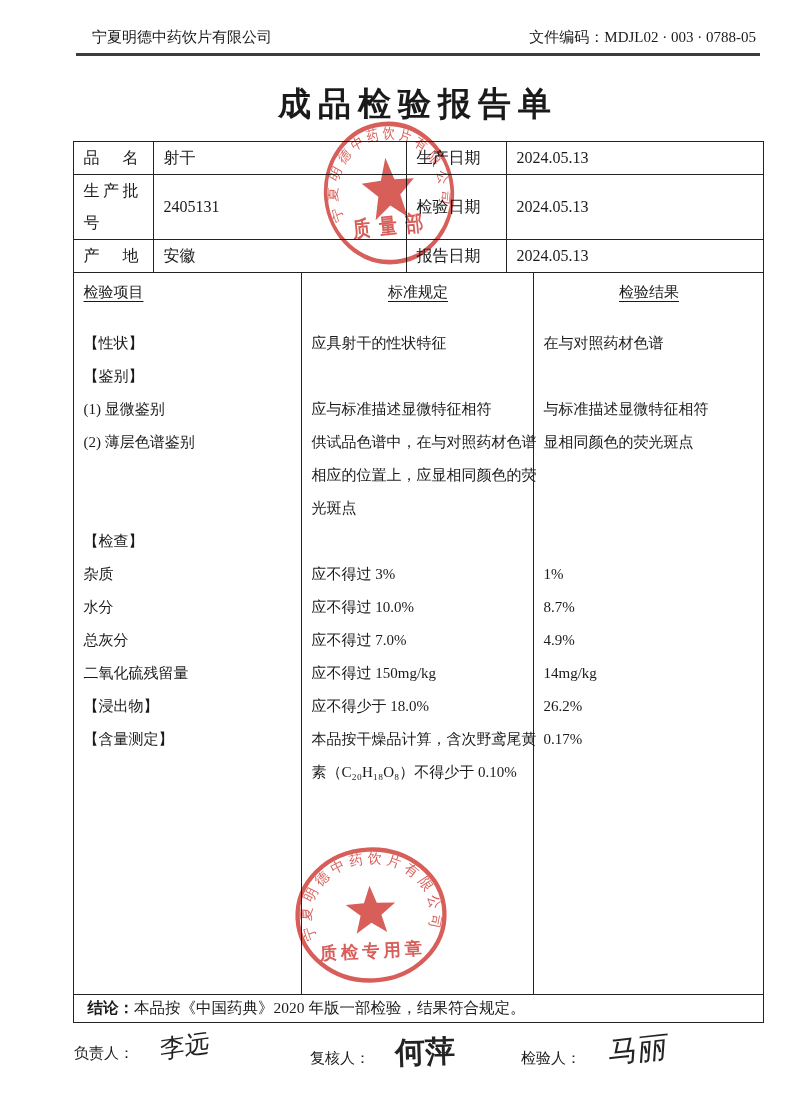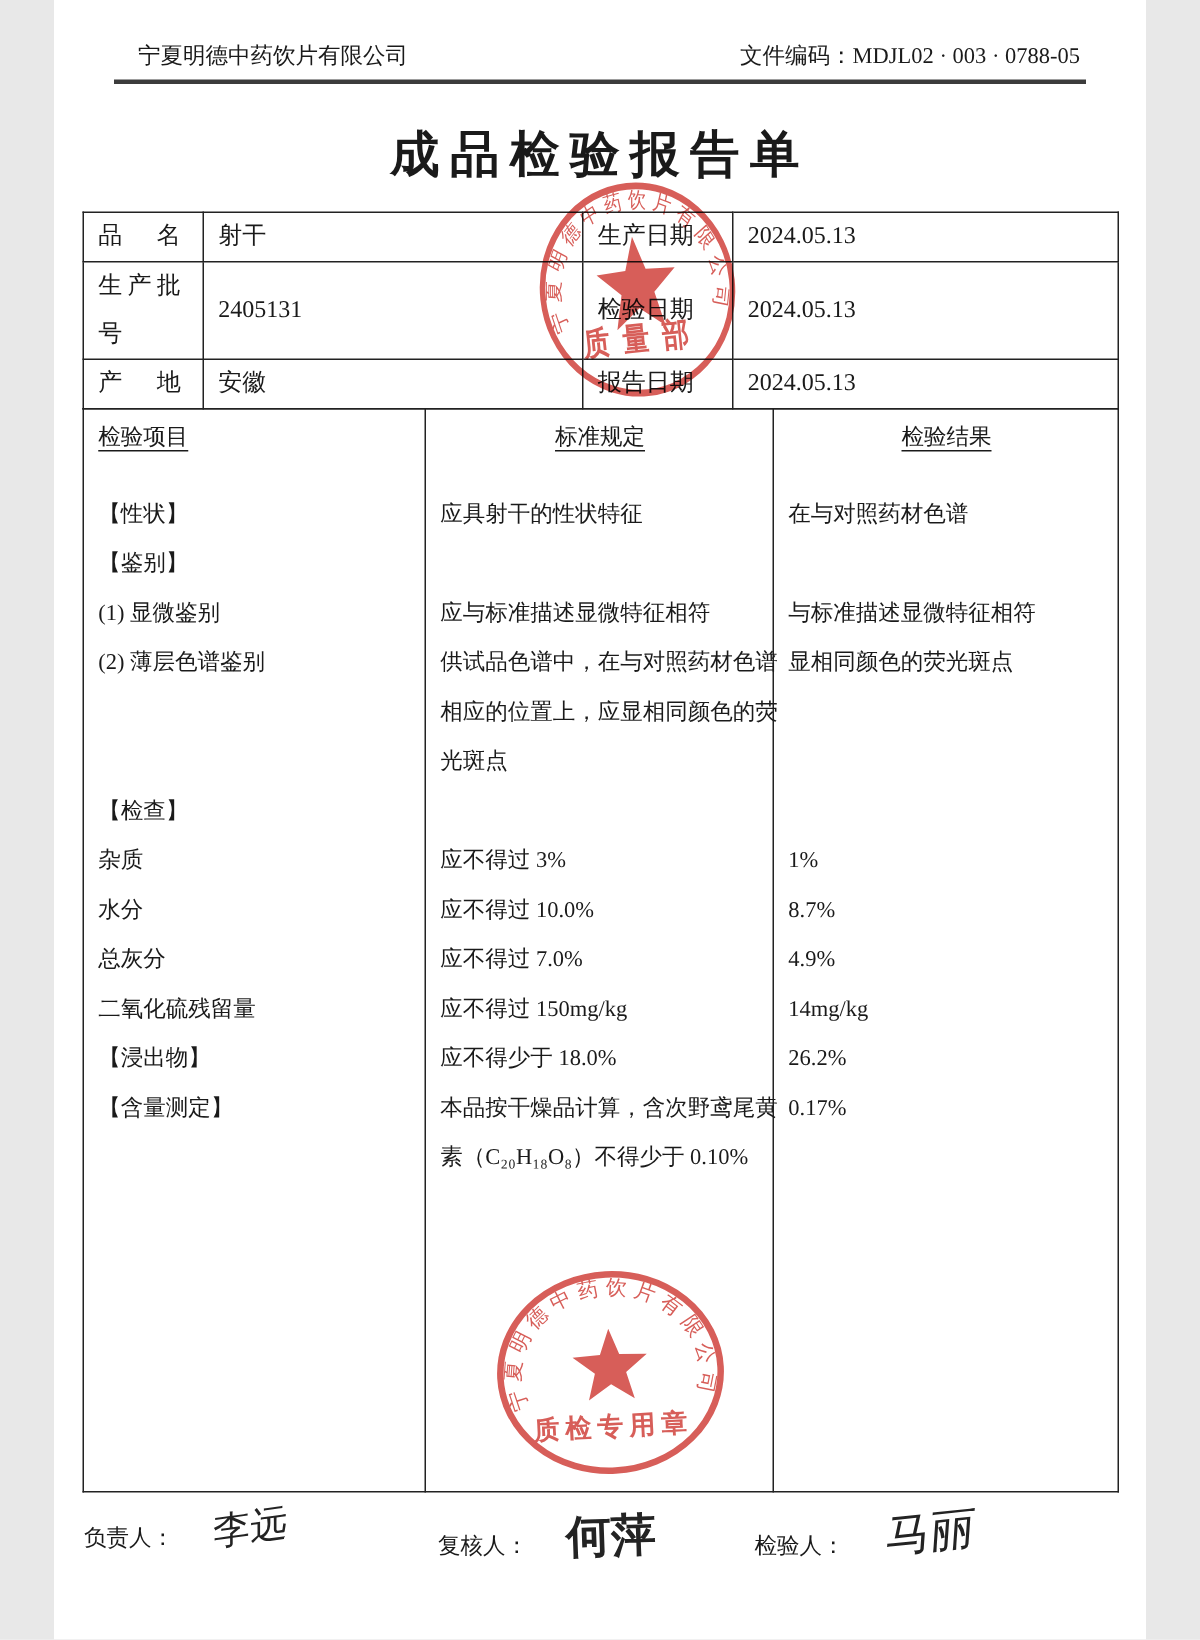--- a/index.html
+++ b/index.html
@@ -1,20 +1,21 @@
 <!DOCTYPE html>
 <html><head>
 <meta charset="utf-8">
 <style>
   * { margin:0; padding:0; box-sizing:border-box; }
   html,body { background:#e8e8e8; }
   .page {
-    position:relative; width:728px; height:1093px; margin:0 auto;
+    position:relative; width:800px; height:1093px; margin:0 auto;
     background:#ffffff; color:#1a1a1a; overflow:hidden;
     font-family:"Liberation Serif","DejaVu Serif",serif;
+    padding-left:36px;
   }
   
   .doc-header {
     display:flex; justify-content:space-between; align-items:flex-end;
     padding:28px 44px 6px 56px; font-size:15px;
   }
   .header-rule { border-top:3px solid #3c3c3c; margin:0 40px; }
 
   
   .title {
@@ -158,20 +159,25 @@
               <div class="cell-line">1%</div>
               <div class="cell-line">8.7%</div>
               <div class="cell-line">4.9%</div>
               <div class="cell-line">14mg/kg</div>
               <div class="cell-line">26.2%</div>
               <div class="cell-line">0.17%</div>
               <div class="cell-line"></div>
             </div>
       </td>
     </tr>
+    <tr>
+      <td colspan="3" class="conclusion-cell">
+        <span class="conclusion-label">结论：</span><span>本品按《中国药典》2020 年版一部检验，结果符合规定。</span>
+      </td>
+    </tr>
   </tbody>
     </table>
 
   <div class="sign-row">
     <span class="sig-group g1">
       <span>负责人：</span><span class="sig">李远</span>
     </span>
     <span class="sig-group g2">
       <span>复核人：</span><span class="sig">何萍</span>
     </span>

